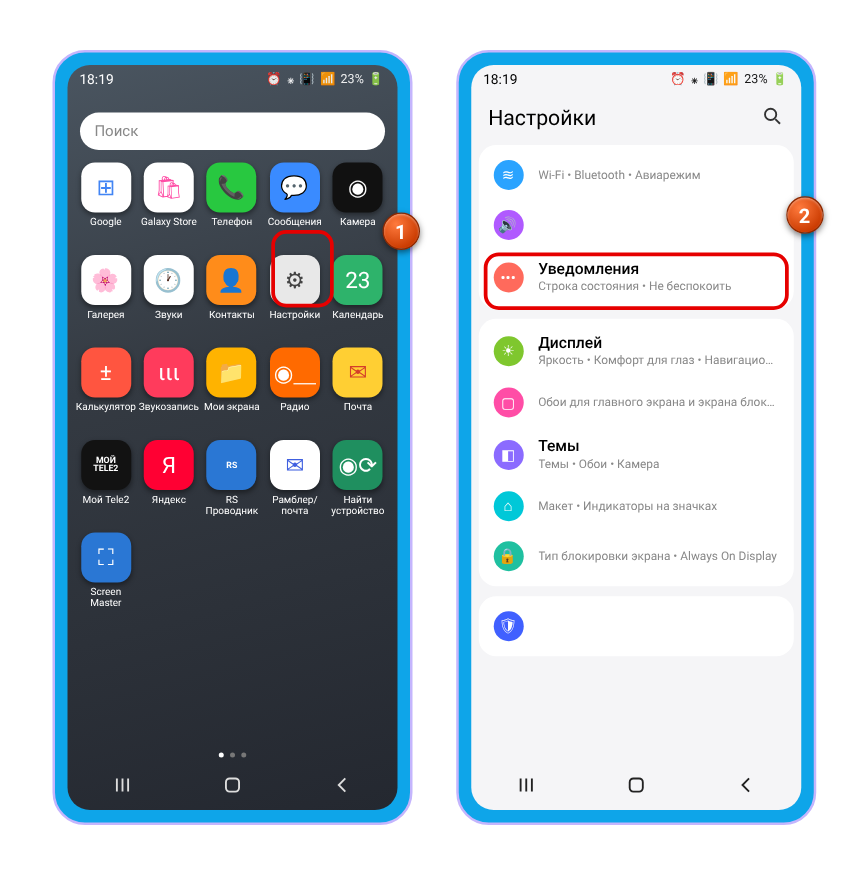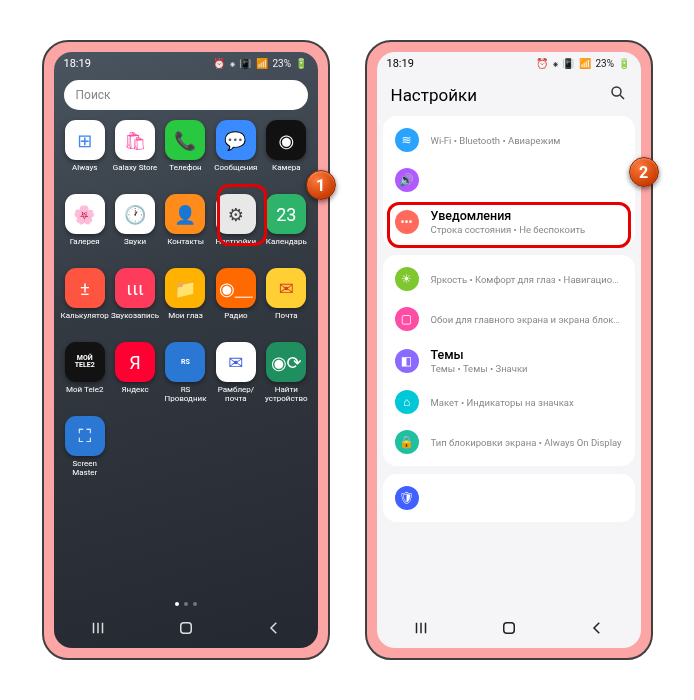--- a/index.html
+++ b/index.html
@@ -5,23 +5,23 @@
   * { box-sizing: border-box; margin: 0; padding: 0; }
   body {
     background: #fff;
     font-family: -apple-system, 'Segoe UI', Roboto, Arial, sans-serif;
     width: 694px; height: 700px;
     display: flex; justify-content: center; align-items: center;
     gap: 35px;
   }
   .phone {
     width: 288px; height: 620px;
-    background: #fca5a5;
+    background: #0ea5e9;
     border-radius: 26px;
-    border: 2px solid #404040;
+    border: 2px solid #c4b5fd;
     padding: 10px;
     position: relative;
     display: flex; flex-direction: column;
     overflow: visible;
   }
   .screen {
     flex: 1;
     border-radius: 18px;
     overflow: hidden;
     display: flex; flex-direction: column;
@@ -30,21 +30,21 @@
   
   .s-left { background: linear-gradient(165deg,#4a5560 0%,#343a42 40%,#242830 100%); }
   .status {
     height: 22px; font-size: 11px; color: #fff;
     display: flex; justify-content: space-between; align-items: center;
     padding: 0 10px;
   }
   .status-r { display: flex; align-items: center; gap: 4px; }
   .status-ic { font-size: 10px; opacity: .9; }
   .search-pill {
-    margin: 6px 10px 10px; height: 30px;
+    margin: 16px 10px 10px; height: 30px;
     background: #fff; border-radius: 16px;
     display: flex; align-items: center; padding: 0 12px;
     font-size: 12px; color: #888;
   }
   .app-grid {
     flex: 1; padding: 0 6px;
     display: grid; grid-template-columns: repeat(5, 1fr);
     grid-auto-rows: 74px; gap: 0px;
     align-content: start;
   }
@@ -123,21 +123,21 @@
         <span class="status-ic">23%</span>
         <span class="status-ic">🔋</span>
       </div>
     </div>
     <div class="search-pill">
       <span>Поиск</span>
     </div>
     <div class="app-grid" id="app-grid">
         <div class="app">
           <div class="app-ic" style="background: rgb(255, 255, 255); color: rgb(66, 133, 244);">⊞</div>
-          <div class="app-lbl">Always</div>
+          <div class="app-lbl">Google</div>
         </div>
         <div class="app">
           <div class="app-ic" style="background: rgb(255, 255, 255); color: rgb(255, 77, 166);">🛍</div>
           <div class="app-lbl">Galaxy Store</div>
         </div>
         <div class="app">
           <div class="app-ic" style="background: rgb(40, 200, 64); color: rgb(255, 255, 255);">📞</div>
           <div class="app-lbl">Телефон</div>
         </div>
         <div class="app">
@@ -171,21 +171,21 @@
         <div class="app">
           <div class="app-ic" style="background: rgb(255, 85, 64); color: rgb(255, 255, 255);">±</div>
           <div class="app-lbl">Калькулятор</div>
         </div>
         <div class="app">
           <div class="app-ic" style="background: rgb(255, 59, 92); color: rgb(255, 255, 255);">ιιι</div>
           <div class="app-lbl">Звукозапись</div>
         </div>
         <div class="app">
           <div class="app-ic" style="background: rgb(255, 179, 0); color: rgb(255, 255, 255);">📁</div>
-          <div class="app-lbl">Мои глаз</div>
+          <div class="app-lbl">Мои экрана</div>
         </div>
         <div class="app">
           <div class="app-ic" style="background: rgb(255, 106, 0); color: rgb(255, 255, 255);">◉⸏</div>
           <div class="app-lbl">Радио</div>
         </div>
         <div class="app">
           <div class="app-ic" style="background: rgb(255, 207, 51); color: rgb(212, 61, 42);">✉</div>
           <div class="app-lbl">Почта</div>
         </div>
         <div class="app">
@@ -284,34 +284,35 @@
             <div class="row-t">
               <div class="row-t1">Уведомления</div>
               <div class="row-t2">Строка состояния • Не беспокоить</div>
             </div>
           </div>
         </div>
         <div class="card">
           <div class="row">
             <div class="row-ic" style="background: rgb(127, 199, 46);">☀</div>
             <div class="row-t">
+              <div class="row-t1">Дисплей</div>
               <div class="row-t2">Яркость • Комфорт для глаз • Навигационная панель</div>
             </div>
           </div>
           <div class="row">
             <div class="row-ic" style="background: rgb(255, 77, 166);">▢</div>
             <div class="row-t">
               <div class="row-t2">Обои для главного экрана и экрана блокировки</div>
             </div>
           </div>
           <div class="row">
             <div class="row-ic" style="background: rgb(139, 107, 255);">◧</div>
             <div class="row-t">
               <div class="row-t1">Темы</div>
-              <div class="row-t2">Темы • Темы • Значки</div>
+              <div class="row-t2">Темы • Обои • Камера</div>
             </div>
           </div>
           <div class="row">
             <div class="row-ic" style="background: rgb(0, 200, 216);">⌂</div>
             <div class="row-t">
               <div class="row-t2">Макет • Индикаторы на значках</div>
             </div>
           </div>
           <div class="row">
             <div class="row-ic" style="background: rgb(31, 192, 160);">🔒</div>

